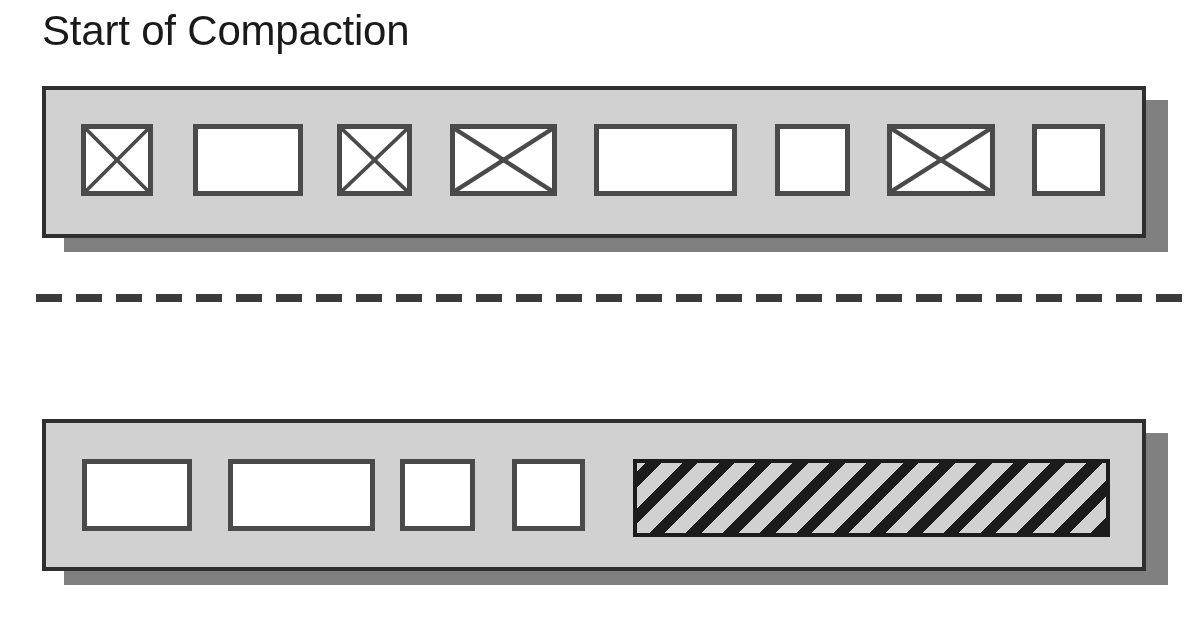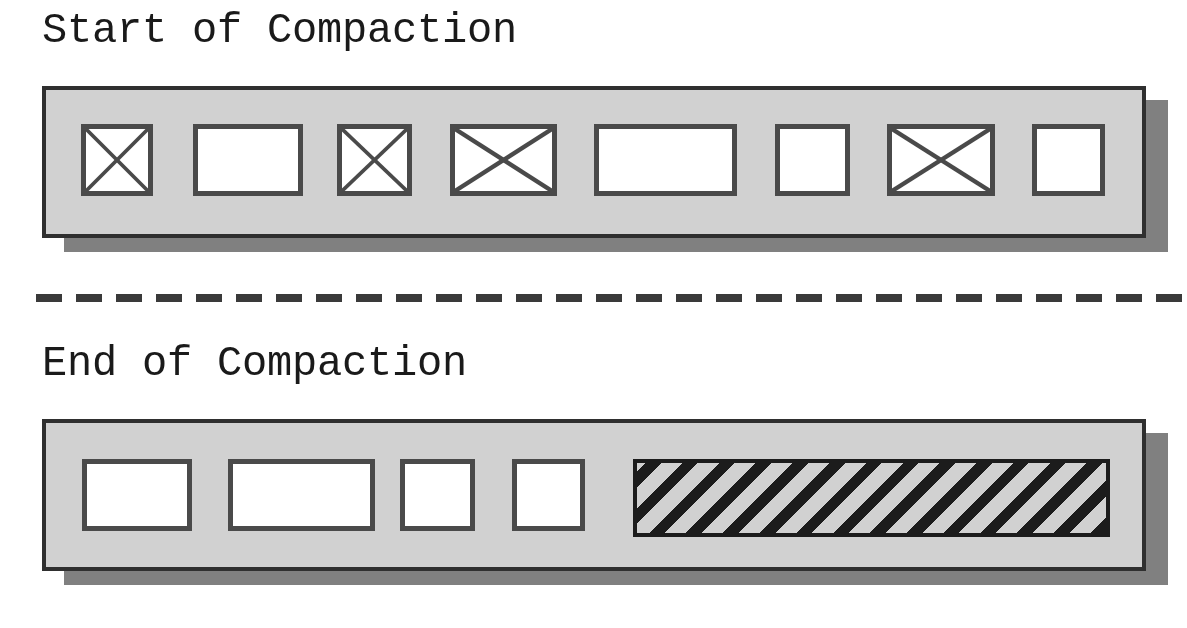--- a/index.html
+++ b/index.html
@@ -18,21 +18,21 @@
   .stage {
     position: absolute;
     left: 0; top: 0;
     width: 1187px;
     height: 628px;
   }
 
   
   .section-title {
     position: absolute;
-    font-family: Liberation Mono, monospace;
+    font-family: Liberation Sans, sans-serif;
     font-size: 42px;
     font-weight: 400;
     color: #1a1a1a;
     letter-spacing: -0.2px;
     white-space: nowrap;
     line-height: 1;
   }
   #title-start { left: 42px; top: 10px; }
   #title-end   { left: 42px; top: 343px; }
 
@@ -153,21 +153,20 @@
         <line x1="0" y1="0" x2="100" y2="100"></line>
         <line x1="100" y1="0" x2="0" y2="100"></line>
       </svg>
     </div>
 
     <div class="block" style="left:990px; top:38px; width:73px;  height:72px;"></div>
   </div>
 
   <div id="divider"></div>
 
-  <div class="section-title" id="title-end">End of Compaction</div>
 
   <div class="region-wrap" id="region-end">
     <div class="region-shadow"></div>
     <div class="region-panel"></div>
 
     <div class="block" style="left:40px;  top:40px; width:110px; height:72px;"></div>
 
     <div class="block" style="left:186px; top:40px; width:147px; height:72px;"></div>
 
     <div class="block" style="left:358px; top:40px; width:75px;  height:72px;"></div>

